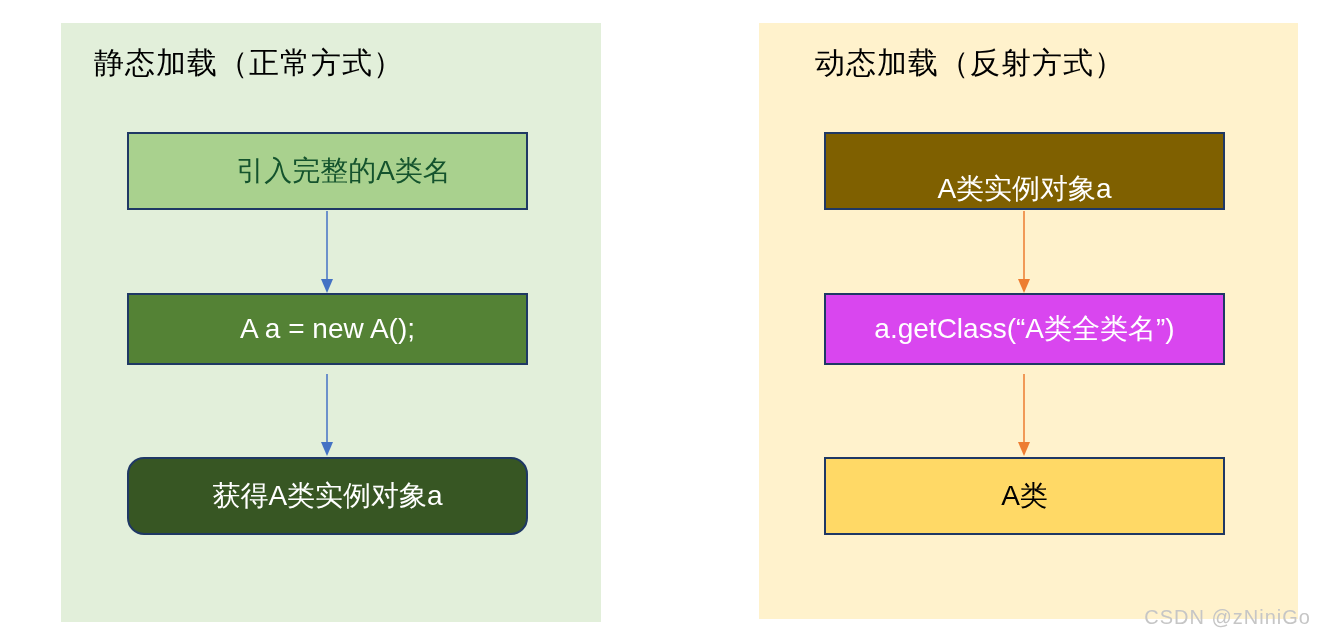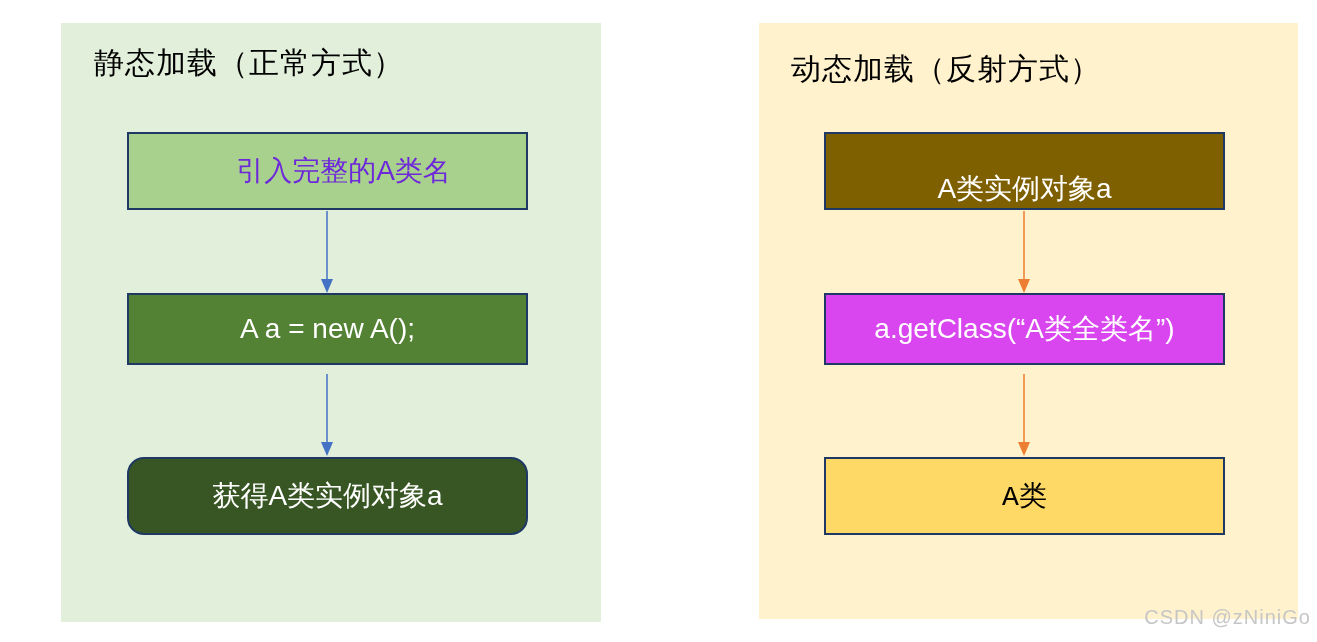--- a/index.html
+++ b/index.html
@@ -19,21 +19,21 @@
   .panel-right { left: 759px; width: 539px; height: 596px; }
   .panel-title {
     position: absolute;
     top: 20px;
     font-size: 30px;
     letter-spacing: 1px;
     color: #000000;
     white-space: nowrap;
   }
   .panel-left  .panel-title { left: 33px; }
-  .panel-right .panel-title { left: 32px; margin-top: 6px; }
+  .panel-right .panel-title { left: 56px; }
   .flow-box {
     position: absolute;
     width: 401px;
     box-sizing: border-box;
     border: 2px solid #1f3864;
     display: flex;
     align-items: center;
     justify-content: center;
     font-size: 28px;
     white-space: nowrap;
@@ -61,21 +61,21 @@
     letter-spacing: 1px;
     white-space: nowrap;
   }
 </style>
 </head>
 <body>
 
 <div class="panel panel-left" style="background: rgb(226, 239, 218); margin-left: 44px;">
   <div class="panel-title">静态加载（正常方式）</div>
 
-  <div class="flow-box box-row1" style="background: rgb(169, 209, 142); color: #6d28d9; padding-left: 32px;">
+  <div class="flow-box box-row1" style="background: rgb(169, 209, 142); color: #14532d; padding-left: 32px;">
     <span>引入完整的A类名</span>
   </div>
 
   <svg class="flow-arrow arrow-gap1" viewBox="0 0 16 82">
     <line class="arrow-line" x1="8" y1="0" x2="8" y2="69" stroke-width="1.5" stroke="#4472c4"></line>
     <polygon class="arrow-head" points="2,68 14,68 8,82" fill="#4472c4"></polygon>
   </svg>
 
   <div class="flow-box box-row2" style="background: rgb(84, 130, 53); color: rgb(255, 255, 255);">
     <span>A a = new A();</span>
@@ -105,18 +105,18 @@
 
   <div class="flow-box box-row2" style="background: #d946ef; color: rgb(255, 255, 255);">
     <span>a.getClass(“A类全类名”)</span>
   </div>
 
   <svg class="flow-arrow arrow-gap2" viewBox="0 0 16 82">
     <line class="arrow-line" x1="8" y1="0" x2="8" y2="69" stroke-width="1.5" stroke="#ed7d31"></line>
     <polygon class="arrow-head" points="2,68 14,68 8,82" fill="#ed7d31"></polygon>
   </svg>
 
-  <div class="flow-box box-row3" style="background: rgb(255, 217, 102); color: rgb(0, 0, 0); font-family: Liberation Mono, monospace;">
+  <div class="flow-box box-row3" style="background: rgb(255, 217, 102); color: rgb(0, 0, 0);">
     <span>A类</span>
   </div>
 </div>
 
 <div class="watermark">CSDN @zNiniGo</div>
 
 </body></html>

